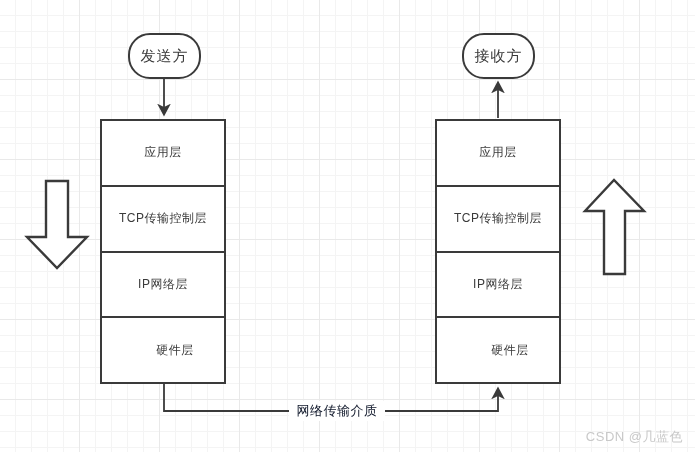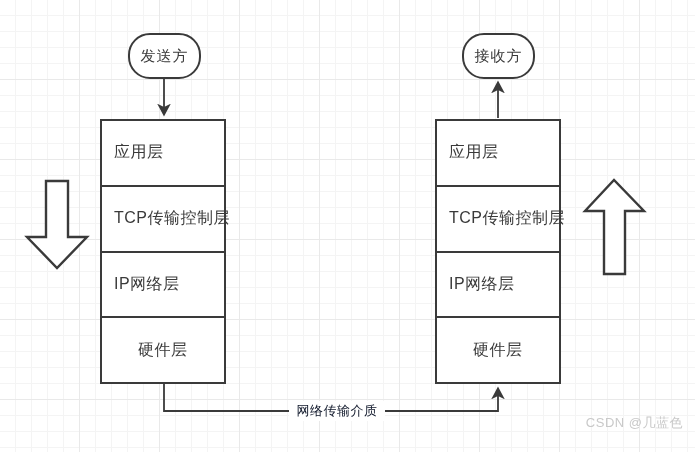--- a/index.html
+++ b/index.html
@@ -53,25 +53,25 @@
     background: #ffffff;
     display: flex;
     flex-direction: column;
   }
   .layer {
     flex: 1 1 0;
     box-sizing: border-box;
     border-bottom: 2px solid #3a3a3a;
     display: flex;
     align-items: center;
+    justify-content: center;
     color: #3a3a3a;
-    font-size: 16px;
+    font-size: 12px;
     letter-spacing: 0.5px;
     white-space: nowrap;
-    padding-left: 12px;
   }
   .layer:last-child { border-bottom: none; margin-left: 24px; }
 
   .svg-layer {
     position: absolute;
     left: 0;
     top: 0;
     width: 695px;
     height: 452px;
     overflow: visible;
@@ -86,21 +86,21 @@
     background: #ffffff;
     color: #0f172a;
     font-size: 13px;
     letter-spacing: 0.5px;
     padding: 1px 2px;
   }
 
   .watermark {
     position: absolute;
     right: 12px;
-    bottom: 20px;
+    bottom: 6px;
     color: #c9c9c9;
     font-size: 13px;
     letter-spacing: 0.5px;
     white-space: nowrap;
   }
 </style>
 </head>
 <body>
 
 <div id="canvas">

